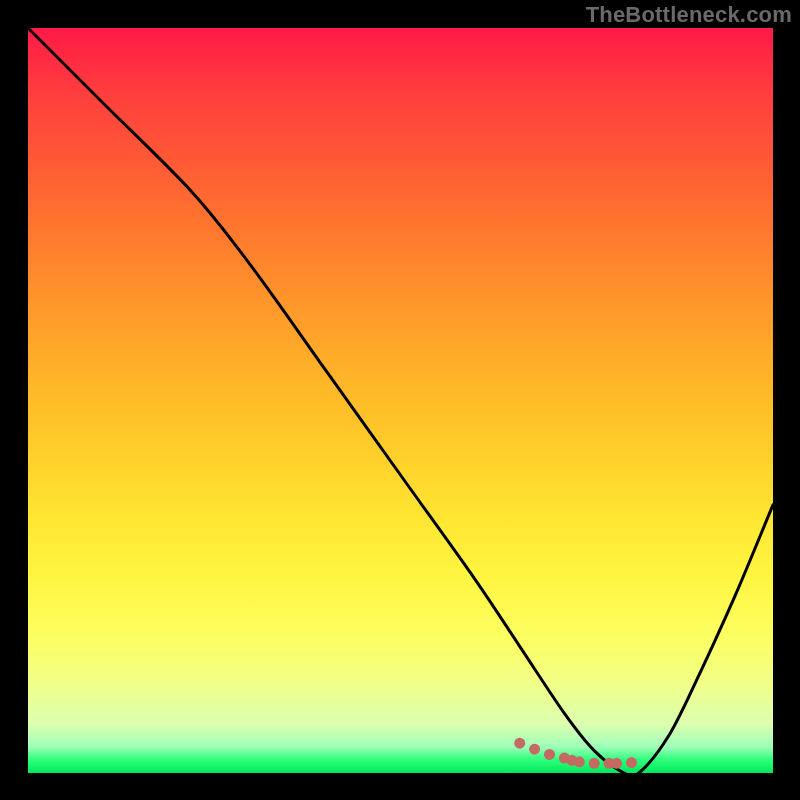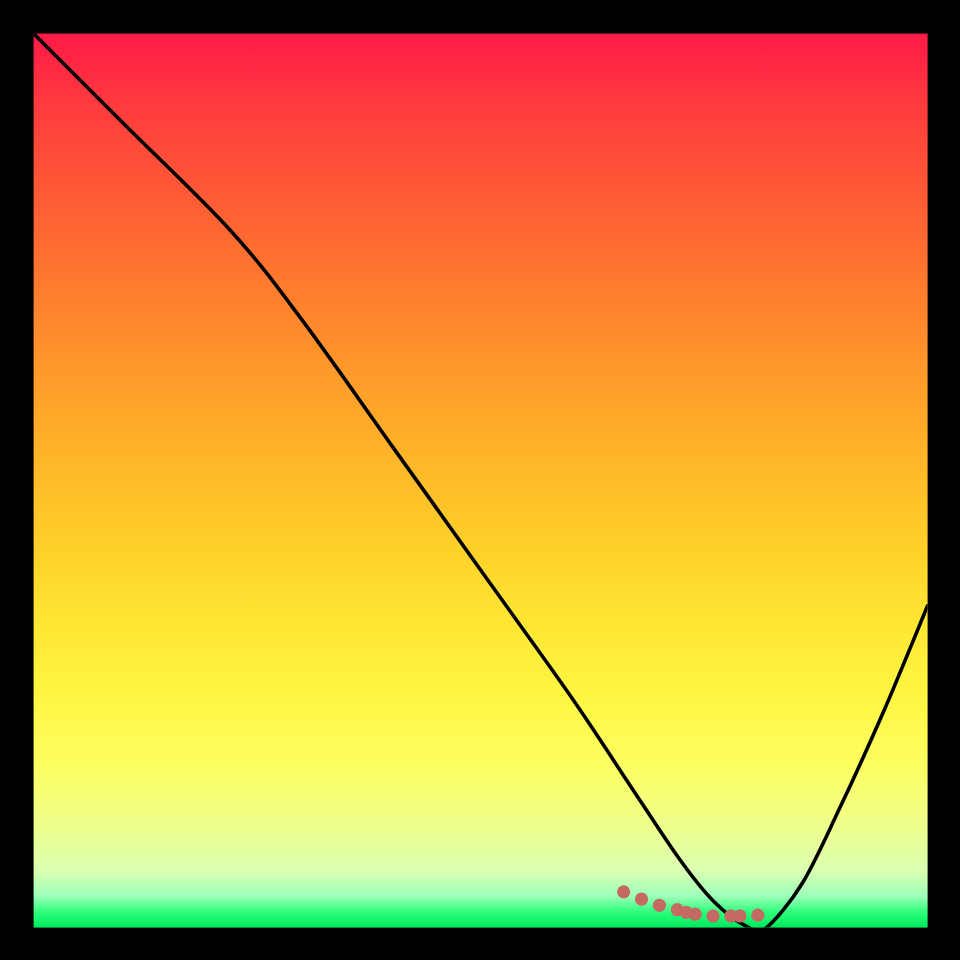--- a/index.html
+++ b/index.html
@@ -60,20 +60,21 @@
     position: absolute;
     inset: 0;
     width: 745px;
     height: 745px;
   }
 </style>
 </head>
 <body>
 
 <div class="frame">
+  <div class="watermark">TheBottleneck.com</div>
 
   <div class="plot">
     <div class="gradient"></div>
     <svg class="overlay" viewBox="0 0 745 745" preserveAspectRatio="none">
       <path fill="none" stroke-width="3" stroke-linecap="round" stroke-linejoin="round" d="M 0.0 0.0 C 12.4 12.4, 47.2 47.2, 74.5 74.5 C 101.8 101.8, 139.1 136.6, 163.9 163.9 C 188.7 191.2, 201.2 208.6, 223.5 238.4 C 245.8 268.2, 273.2 307.9, 298.0 342.7 C 322.8 377.5, 347.7 412.2, 372.5 447.0 C 397.3 481.8, 427.1 522.7, 447.0 551.3 C 466.9 579.9, 476.8 596.0, 491.7 618.4 C 506.6 640.7, 524.0 668.0, 536.4 685.4 C 548.8 702.8, 556.3 712.7, 566.2 722.6 C 576.1 732.6, 588.5 741.3, 596.0 745.0 C 603.5 748.7, 603.4 751.2, 610.9 745.0 C 618.4 738.8, 630.8 723.9, 640.7 707.8 C 650.6 691.6, 659.3 671.7, 670.5 648.1 C 681.7 624.6, 695.3 594.8, 707.8 566.2 C 720.2 537.6, 738.8 491.7, 745.0 476.8" id="curvePath" stroke="#000000"></path>
       <g id="dots">
           <circle cx="491.7" cy="715.2" r="5.5" fill="#c46a63"></circle>
           <circle cx="506.6" cy="721.2" r="5.5" fill="#c46a63"></circle>
           <circle cx="521.5" cy="726.4" r="5.5" fill="#c46a63"></circle>
           <circle cx="536.4" cy="730.1" r="5.5" fill="#c46a63"></circle>

